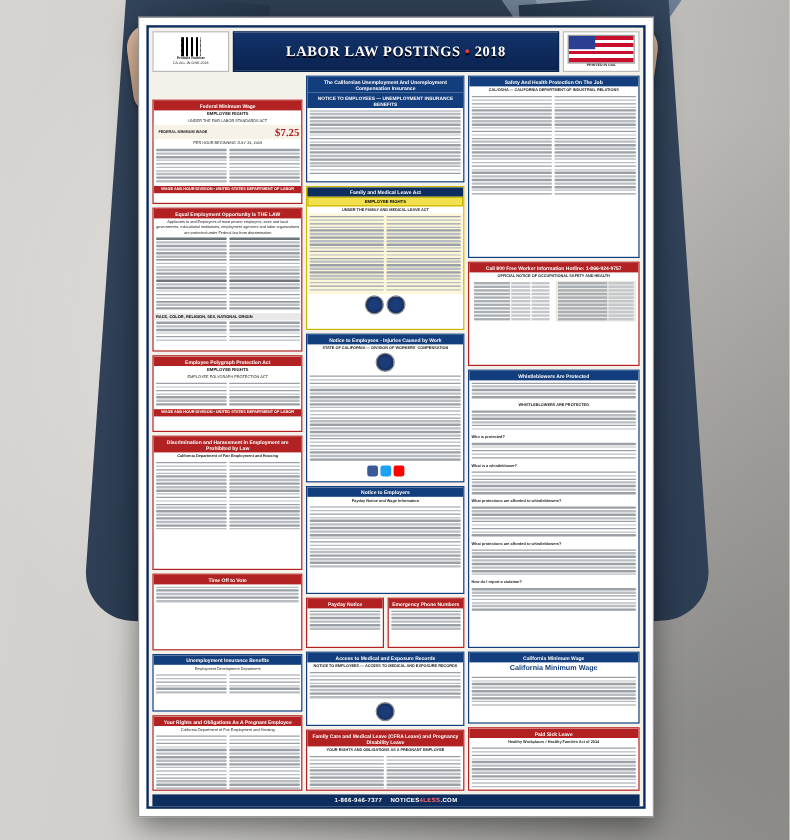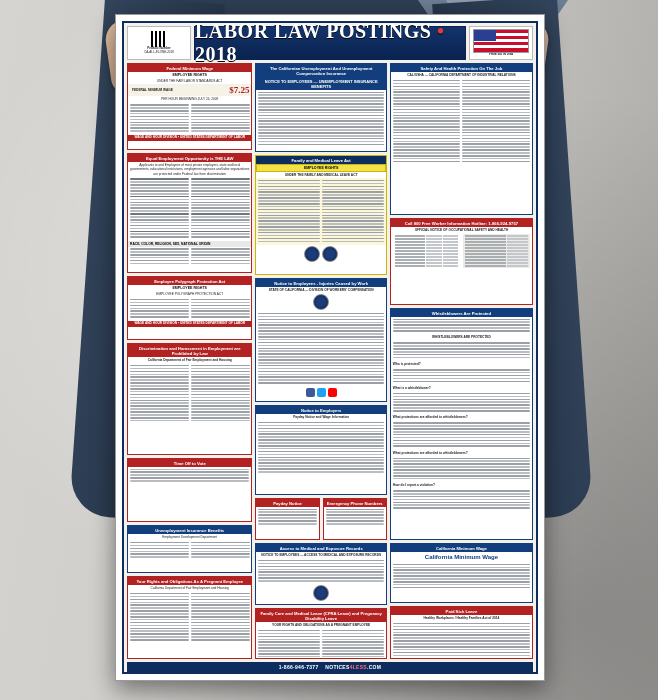--- a/index.html
+++ b/index.html
@@ -43,21 +43,21 @@
   
   .phead{display:flex;align-items:stretch;height:34px;gap:3px;}
   .phead .side{width:62px;background:#ffffff;border:1px solid #bbb;display:flex;
      flex-direction:column;align-items:center;justify-content:center;font-size:3px;color:#222;line-height:1.3;}
   .qr{width:16px;height:16px;background:
       repeating-linear-gradient(90deg,#000 0 2px,#fff 2px 4px),
       repeating-linear-gradient(0deg,#000 0 2px,transparent 2px 4px);}
   .phead .mid{flex:1;background:linear-gradient(180deg,#13336b,#0a2350);
      display:flex;align-items:center;justify-content:center;border:1px solid #0a2350;}
   .title-main{color:#ffffff;font-family:"Liberation Serif",serif;font-weight:bold;
-     font-size:20px;letter-spacing:.5px;text-shadow:0 1px 0 #000;}
+     font-size:12px;letter-spacing:.5px;text-shadow:0 1px 0 #000;}
   .title-main .red{color:#e23b3b;}
   .flagstrip{width:54px;height:22px;background:
       linear-gradient(180deg,#c8102e 0 14%,#fff 14% 28%,#c8102e 28% 42%,#fff 42% 56%,#c8102e 56% 70%,#fff 70% 84%,#c8102e 84% 100%);
       position:relative;border:1px solid #999;}
   .flagstrip:before{content:"";position:absolute;left:0;top:0;width:22px;height:11px;background:#2a3f91;}
   
   .cols{display:flex;gap:3px;margin-top:3px;height:596px;}
   .col{display:flex;flex-direction:column;gap:3px;}
   .c1{width:128px;} .c2{width:134px;} .c3{width:146px;}
   .panel{border:1px solid #b22222;background:#ffffff;overflow:hidden;position:relative;}
@@ -139,21 +139,21 @@
         <div class="side">
           <div class="flagstrip"></div>
           <div class="bold">PRINTED IN USA</div>
         </div>
       </div>
 
       <div class="cols">
 
         <div class="col c1">
 
-          <div class="panel" style="height:85px;">
+          <div class="panel" style="height:85px;margin-top:20px;">
             <div class="pbar">Federal Minimum Wage</div>
             <div class="psub">EMPLOYEE RIGHTS</div>
             <div class="tiny center">UNDER THE FAIR LABOR STANDARDS ACT</div>
             <div style="display:flex;align-items:center;gap:2px;padding:1px 2px;background:#f6f2e8;">
               <div class="tiny bold" style="flex:1;">FEDERAL MINIMUM WAGE</div>
               <div class="wage-amt">$7.25</div>
             </div>
             <div class="tiny center">PER HOUR   BEGINNING JULY 24, 2009</div>
             <div class="cols2 lines">
               <div>

